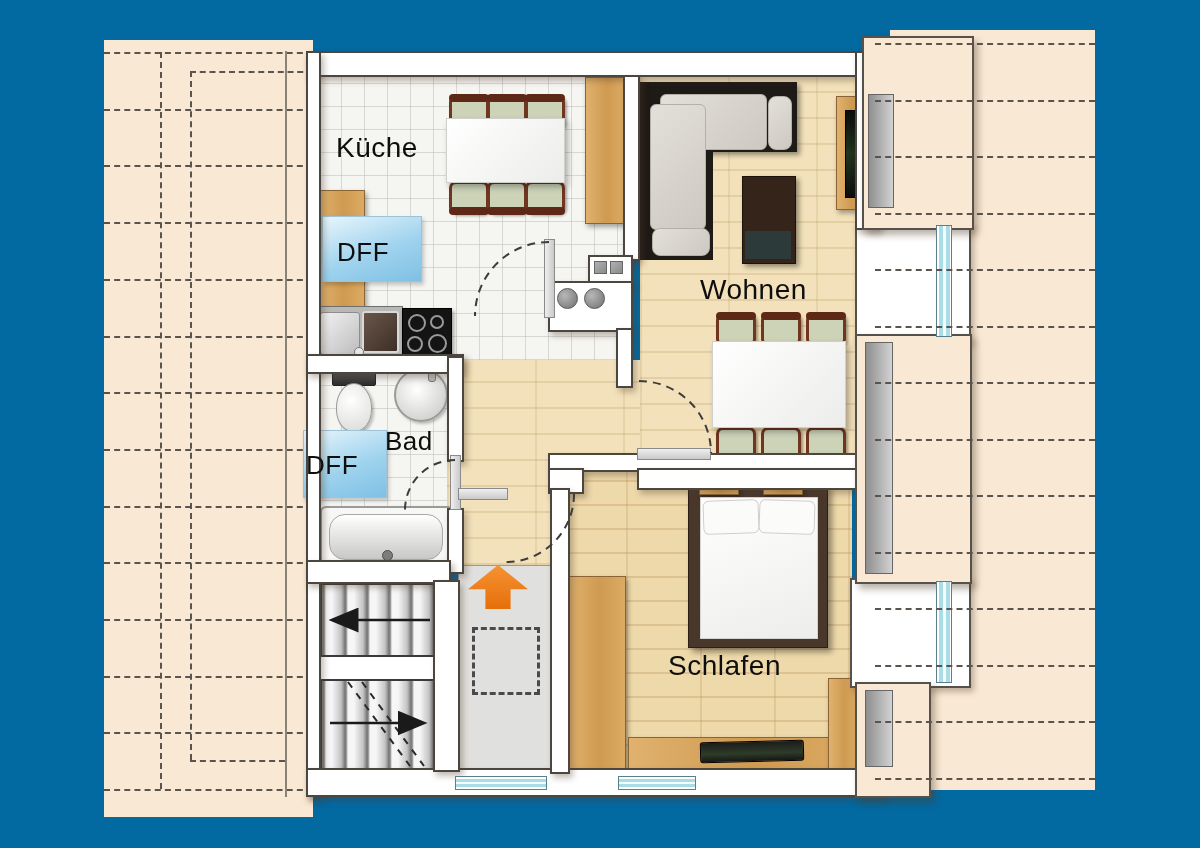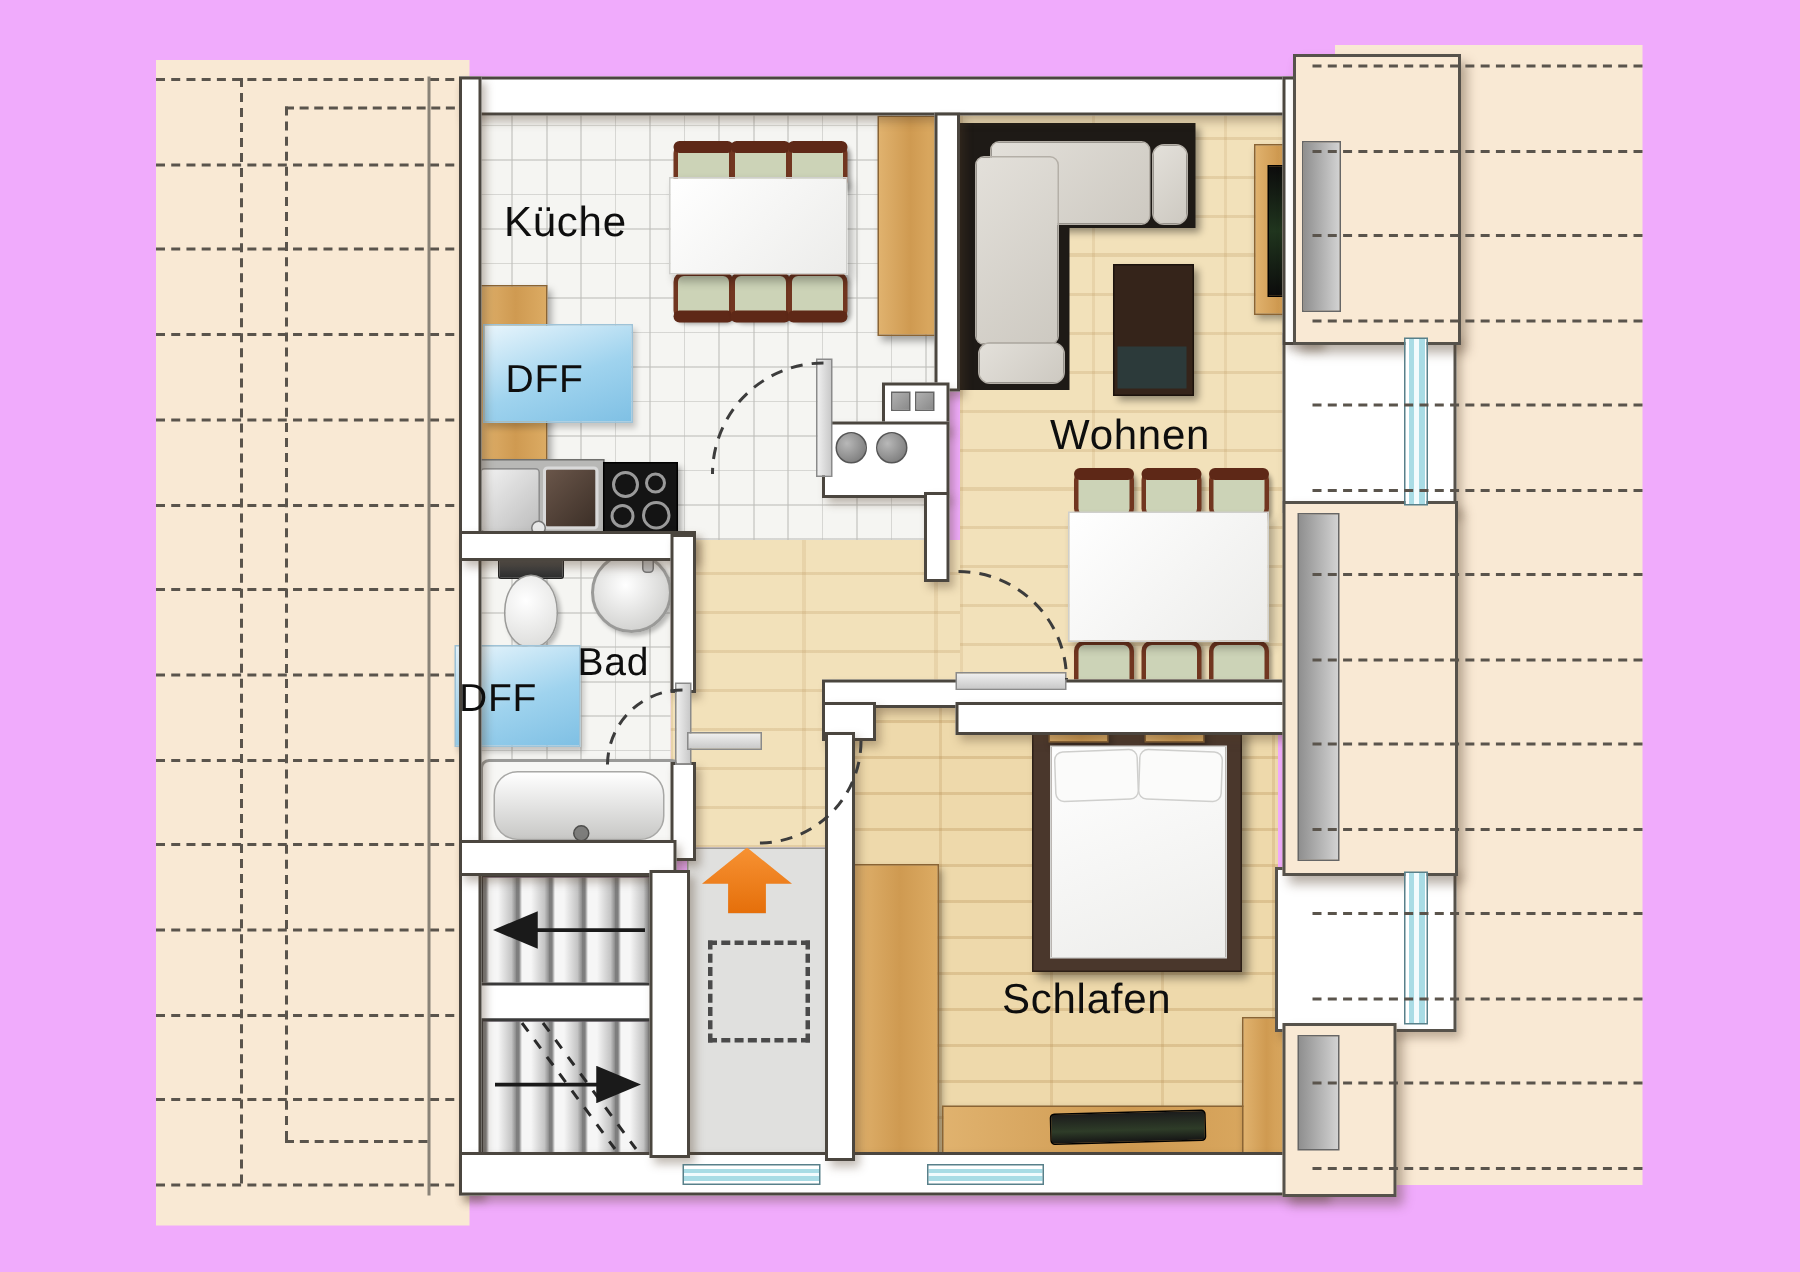--- a/index.html
+++ b/index.html
@@ -1,16 +1,16 @@
 <!DOCTYPE html>
 <html style="--roof: #f9e9d4; --dash: #5a544c; --wall-outline: #4b463f; --window-glass: #a9dce5; --skylight-blue: #9fd3ee; --wood-floor: #f2e1ba; --furniture-wood: #d7a35e; --sofa-frame: #1e1a16; --bed-frame: #4a372c; --arrow-orange: #ef7c15; --landing-gray: #e0e0de;"><head>
 <meta charset="utf-8">
 <style>
   html,body{margin:0;padding:0;background:#fff;}
-  #plan{position:relative;width:1200px;height:848px;background:#f0abfc;overflow:hidden;
+  #plan{position:relative;width:1200px;height:848px;background:#0369a1;overflow:hidden;
         font-family:"Liberation Sans",sans-serif;}
   .abs{position:absolute;}
   
   .roof{background:var(--roof,#f9e9d4);}
   .dash-h{height:0;border-top:2px dashed var(--dash,#5a544c);}
   .dash-v{width:0;border-left:2px dashed var(--dash,#5a544c);}
   .solid-v{width:0;border-left:2px solid #8a8378;}
   
   .wall{background:#fff;border:2px solid var(--wall-outline,#4b463f);
         box-shadow:3px 4px 6px rgba(80,60,40,.35);}

